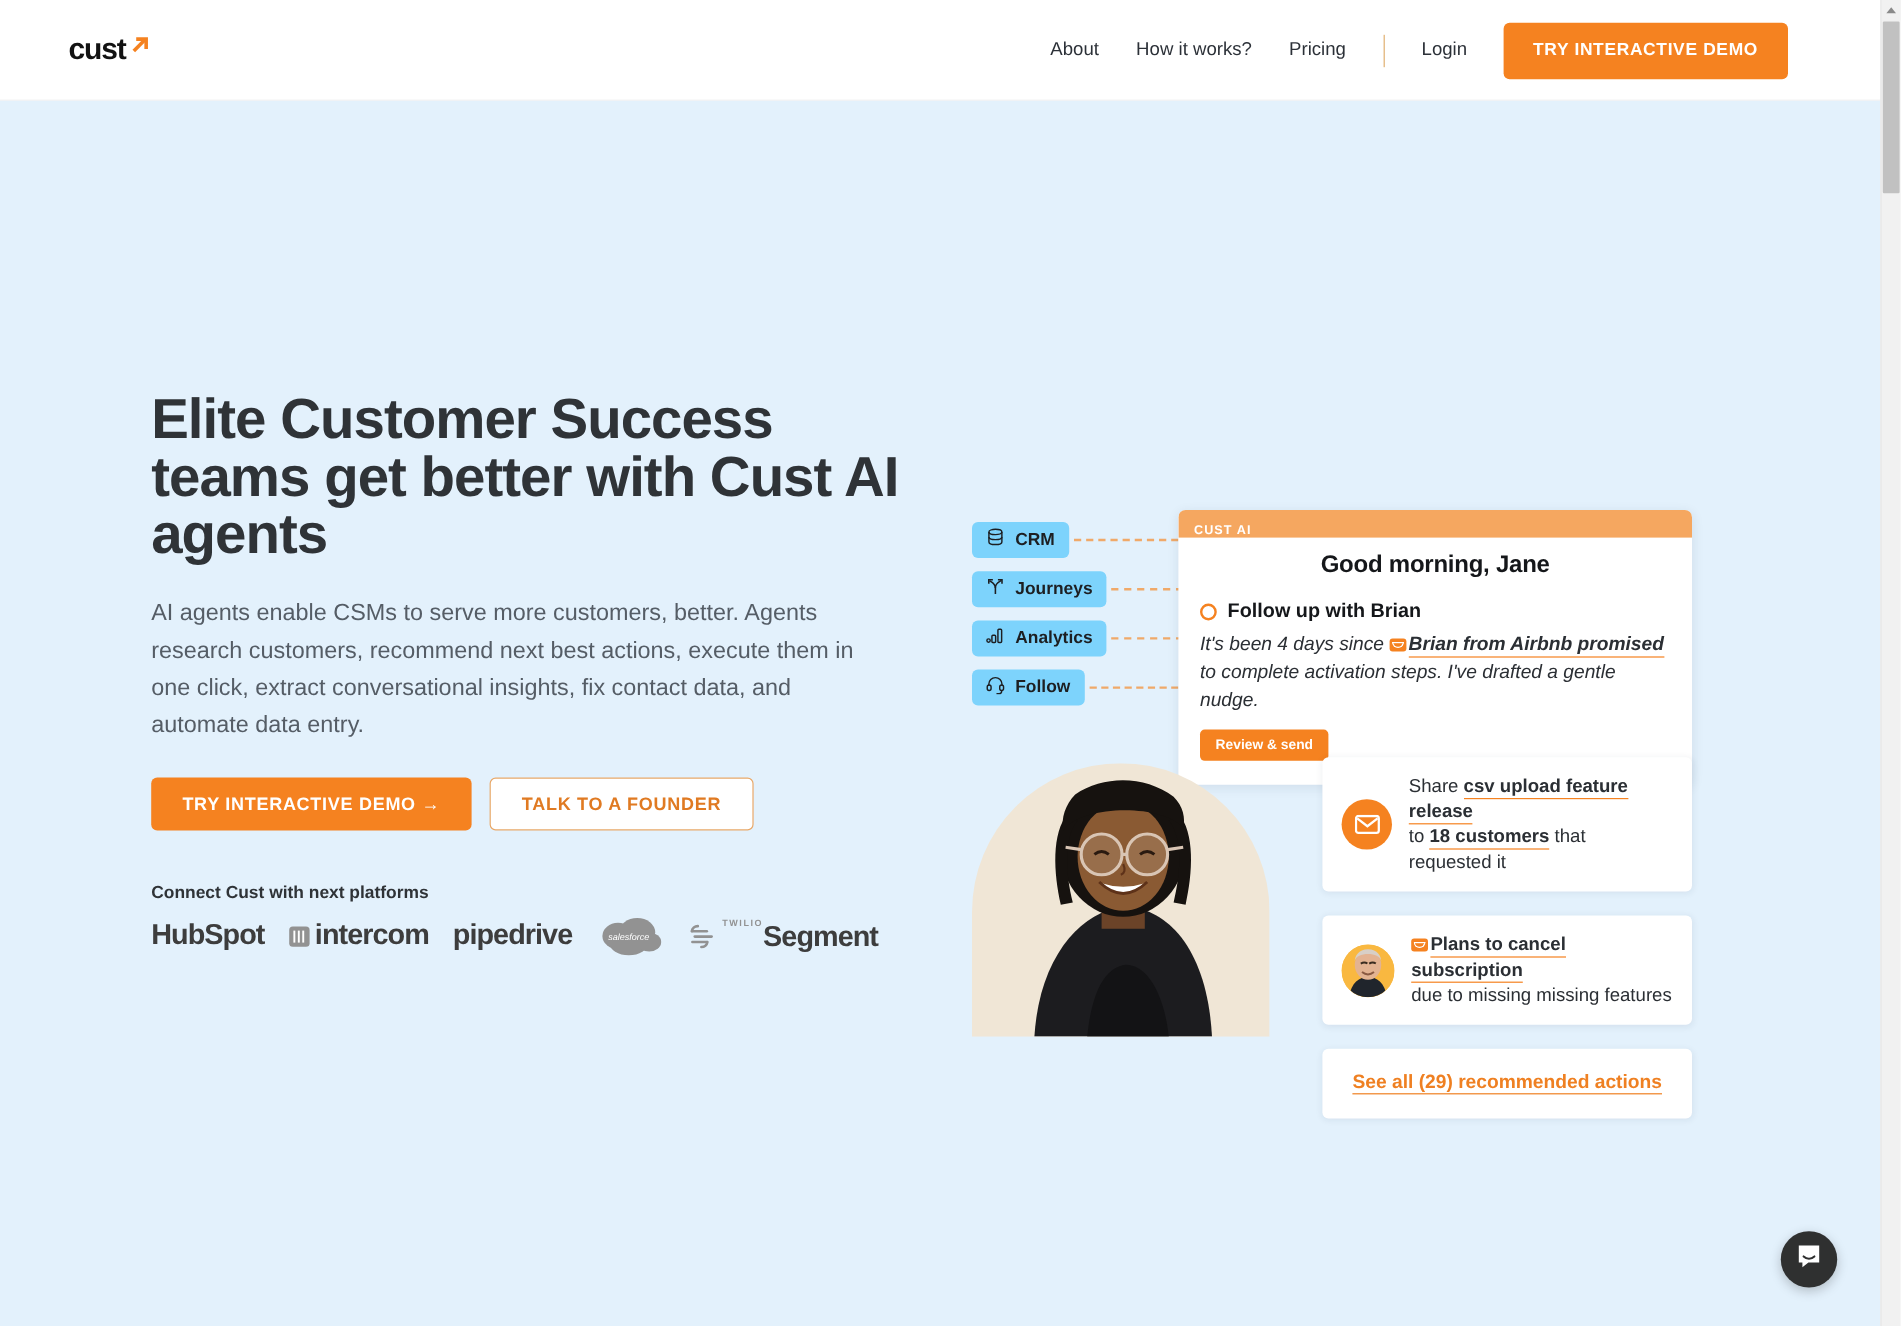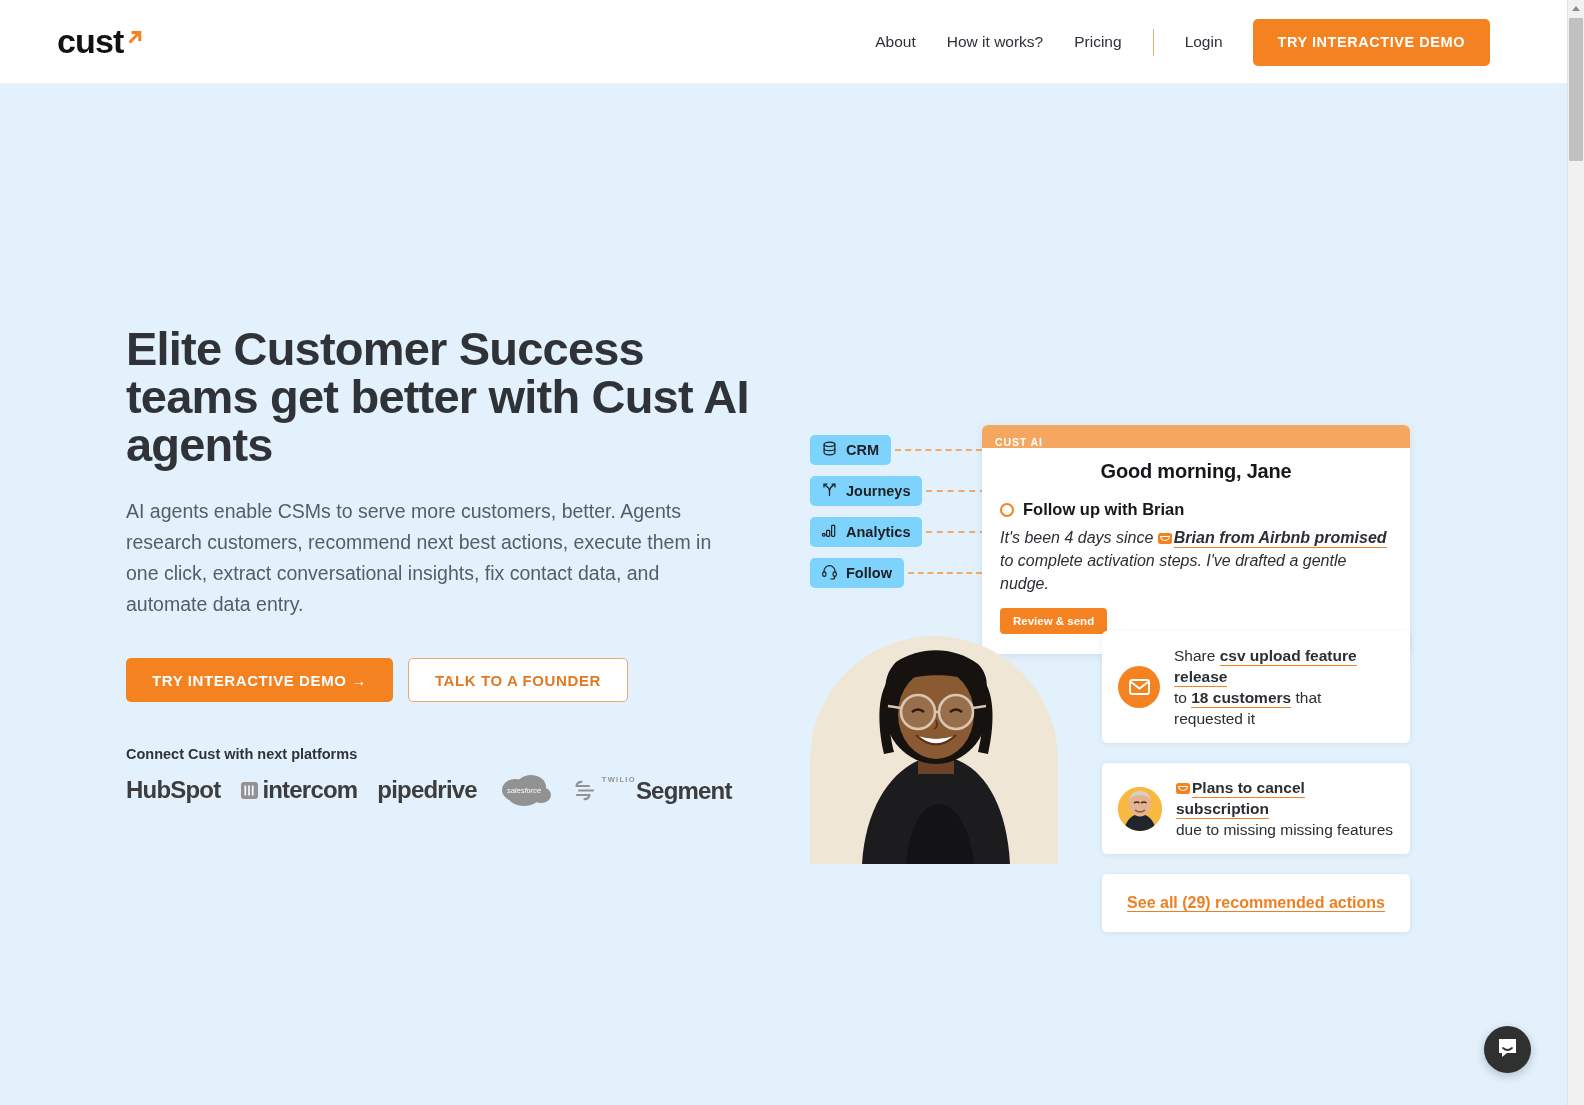--- a/index.html
+++ b/index.html
@@ -35,21 +35,21 @@
   .header {
     position: absolute; top: 0; left: 0; width: 1567px; height: 84px;
     background: #ffffff; display: flex; align-items: center;
     border-bottom: 1px solid #f0f0f0;
   }
   .logo {
     position: absolute; left: 57px; top: 26px;
     display: flex; align-items: flex-start;
   }
   .logo-word {
-    font-size: 34px; font-weight: bold; color: #121212;
+    font-size: 25px; font-weight: bold; color: #121212;
     letter-spacing: -0.9px; line-height: 31px;
   }
   .logo-arrow { margin-left: 1px; margin-top: 1px; }
 
   .nav { position: absolute; right: 77px; top: 0; height: 84px;
          display: flex; align-items: center; }
   .nav-link {
     font-size: 15.5px; color: #2c3138; margin-right: 31px;
     text-decoration: none; white-space: nowrap; cursor: pointer;
   }
@@ -71,21 +71,21 @@
 
   .hero-left { position: absolute; left: 126px; top: 241px; width: 640px; }
   h1.headline {
     font-size: 47px; line-height: 48px; font-weight: bold;
     color: #2f3337; letter-spacing: -0.8px;
   }
   p.subhead {
     margin-top: 27px; font-size: 19.5px; line-height: 31px;
     color: #555d66; width: 600px;
   }
-  .cta-row { margin-top: 38px; display: flex; align-items: center; gap: 15px; }
+  .cta-row { margin-top: 28px; display: flex; align-items: center; gap: 15px; }
   .btn-primary {
     background: #f58220; color: #fff; border: none; border-radius: 5px;
     font-size: 15px; font-weight: bold; letter-spacing: 0.6px;
     height: 44px; padding: 0 26px; cursor: pointer;
     font-family: "Liberation Sans", sans-serif; white-space: nowrap;
   }
   .btn-secondary {
     background: #fff; color: #e07a22; border: 1px solid #e9a96a; border-radius: 5px;
     font-size: 15px; font-weight: bold; letter-spacing: 0.6px;
     height: 44px; padding: 0 26px; cursor: pointer;

